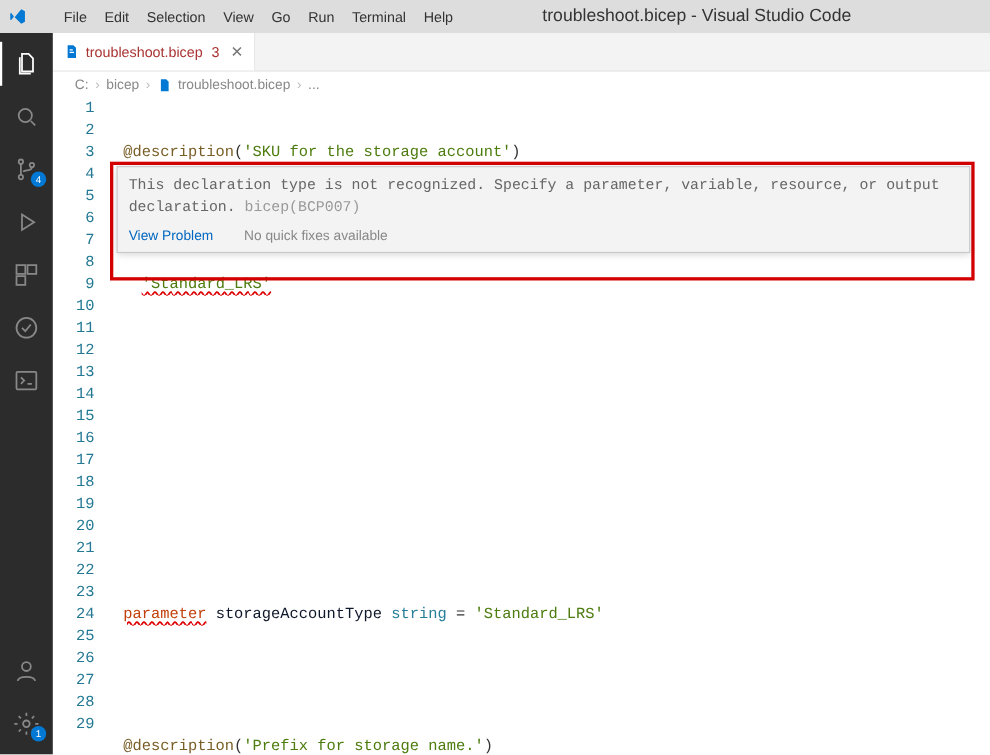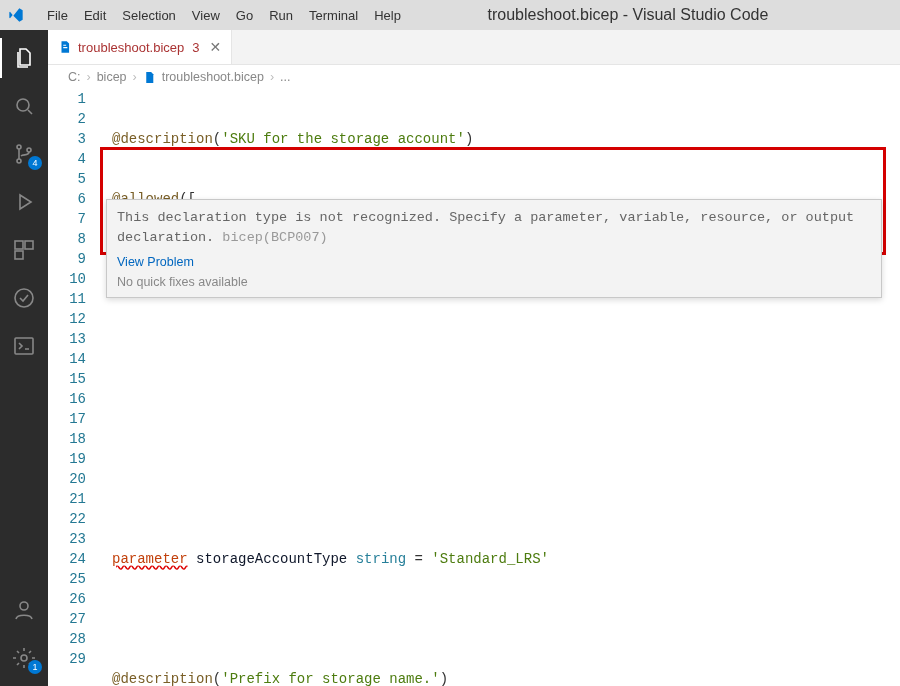--- a/index.html
+++ b/index.html
@@ -2,21 +2,21 @@
 <html><head>
 <meta charset="utf-8">
 <style>
   * { box-sizing: border-box; margin: 0; padding: 0; }
   html, body { width: 900px; height: 686px; overflow: hidden; font-family: "Segoe UI", Arial, sans-serif; font-size: 13px; background: #fff; color: #333; }
   .root { display: flex; flex-direction: column; width: 100%; height: 100%; }
 
   
   .titlebar { display: flex; align-items: center; height: 30px; background: #ddd; padding: 0 8px; gap: 16px; color: #333; }
   .titlebar .logo { width: 16px; height: 16px; display: flex; align-items: center; justify-content: center; }
-  .titlebar .menu { display: flex; gap: 2px; }
+  .titlebar .menu { display: flex; gap: 2px; margin-left: 11px; }
   .titlebar .menu span { padding: 4px 7px; cursor: default; }
   .titlebar .title { flex: 1; text-align: center; color: #333; font-size: 16px; margin-left: -60px; }
 
   
   .body { flex: 1; display: flex; min-height: 0; }
 
   
   .activitybar { width: 48px; background: #2c2c2c; display: flex; flex-direction: column; align-items: center; padding-top: 8px; gap: 8px; position: relative; }
   .activitybar .actitem { width: 48px; height: 40px; display: flex; align-items: center; justify-content: center; color: #888; position: relative; }
   .activitybar .actitem.active { color: #fff; }
@@ -45,23 +45,23 @@
   .fn   { color: #795e26; }
   .str  { color: #4d7c0f; }
   .id   { color: #0f172a; }
   .ty   { color: #267f99; }
   .op   { color: #333; }
   .pun  { color: #333; }
   .err  { text-decoration: underline wavy #d00; text-underline-offset: 2px; }
 
   
   .popup-highlight { position: absolute; z-index: 4; border: 3px solid #d40000; pointer-events: none; }
-  .popup { position: absolute; z-index: 5; background: #f3f3f3; border: 1px solid #c8c8c8; padding: 8px 10px 6px 10px; font-family: Consolas, "Courier New", monospace; font-size: 13.5px; color: #666; line-height: 1.45; box-shadow: 0 2px 6px rgba(0,0,0,.15); margin-top: 48px; }
+  .popup { position: absolute; z-index: 5; background: #f3f3f3; border: 1px solid #c8c8c8; padding: 8px 10px 6px 10px; font-family: Consolas, "Courier New", monospace; font-size: 13.5px; color: #666; line-height: 1.45; box-shadow: 0 2px 6px rgba(0,0,0,.15); }
   .popup .code-id { color: #999; }
-  .popup .actions { margin-top: 6px; display: flex; align-items: flex-start; gap: 2px; font-family: "Segoe UI", Arial, sans-serif; font-size: 12.5px; flex-direction: column; }
+  .popup .actions { margin-top: 6px; display: flex; align-items: center; gap: 28px; font-family: "Segoe UI", Arial, sans-serif; font-size: 12.5px; }
   .popup .actions .link { color: #0066bf; }
   .popup .actions .muted { color: #888; }
 
   svg { display: block; }
 </style>
 </head>
 <body>
 
 <div class="root">
 

